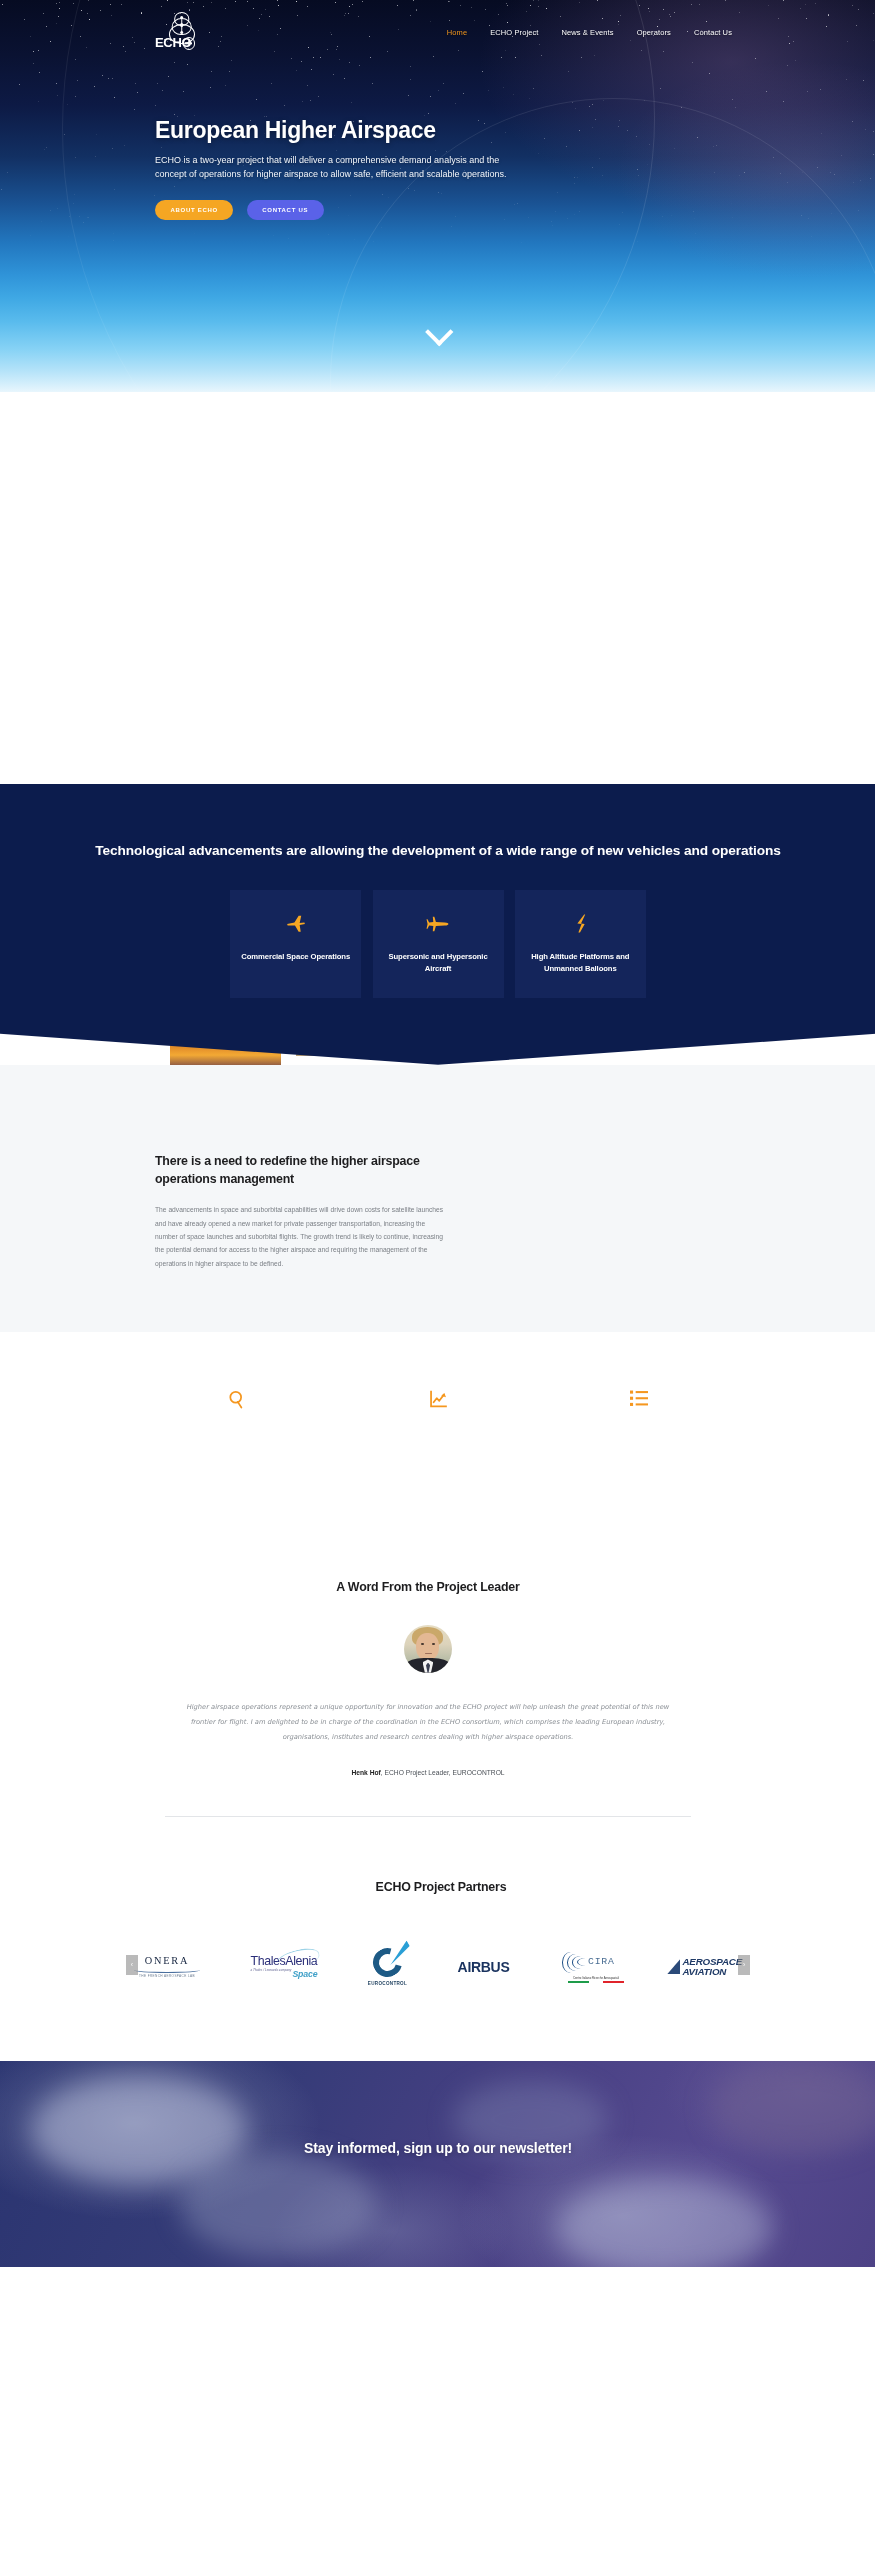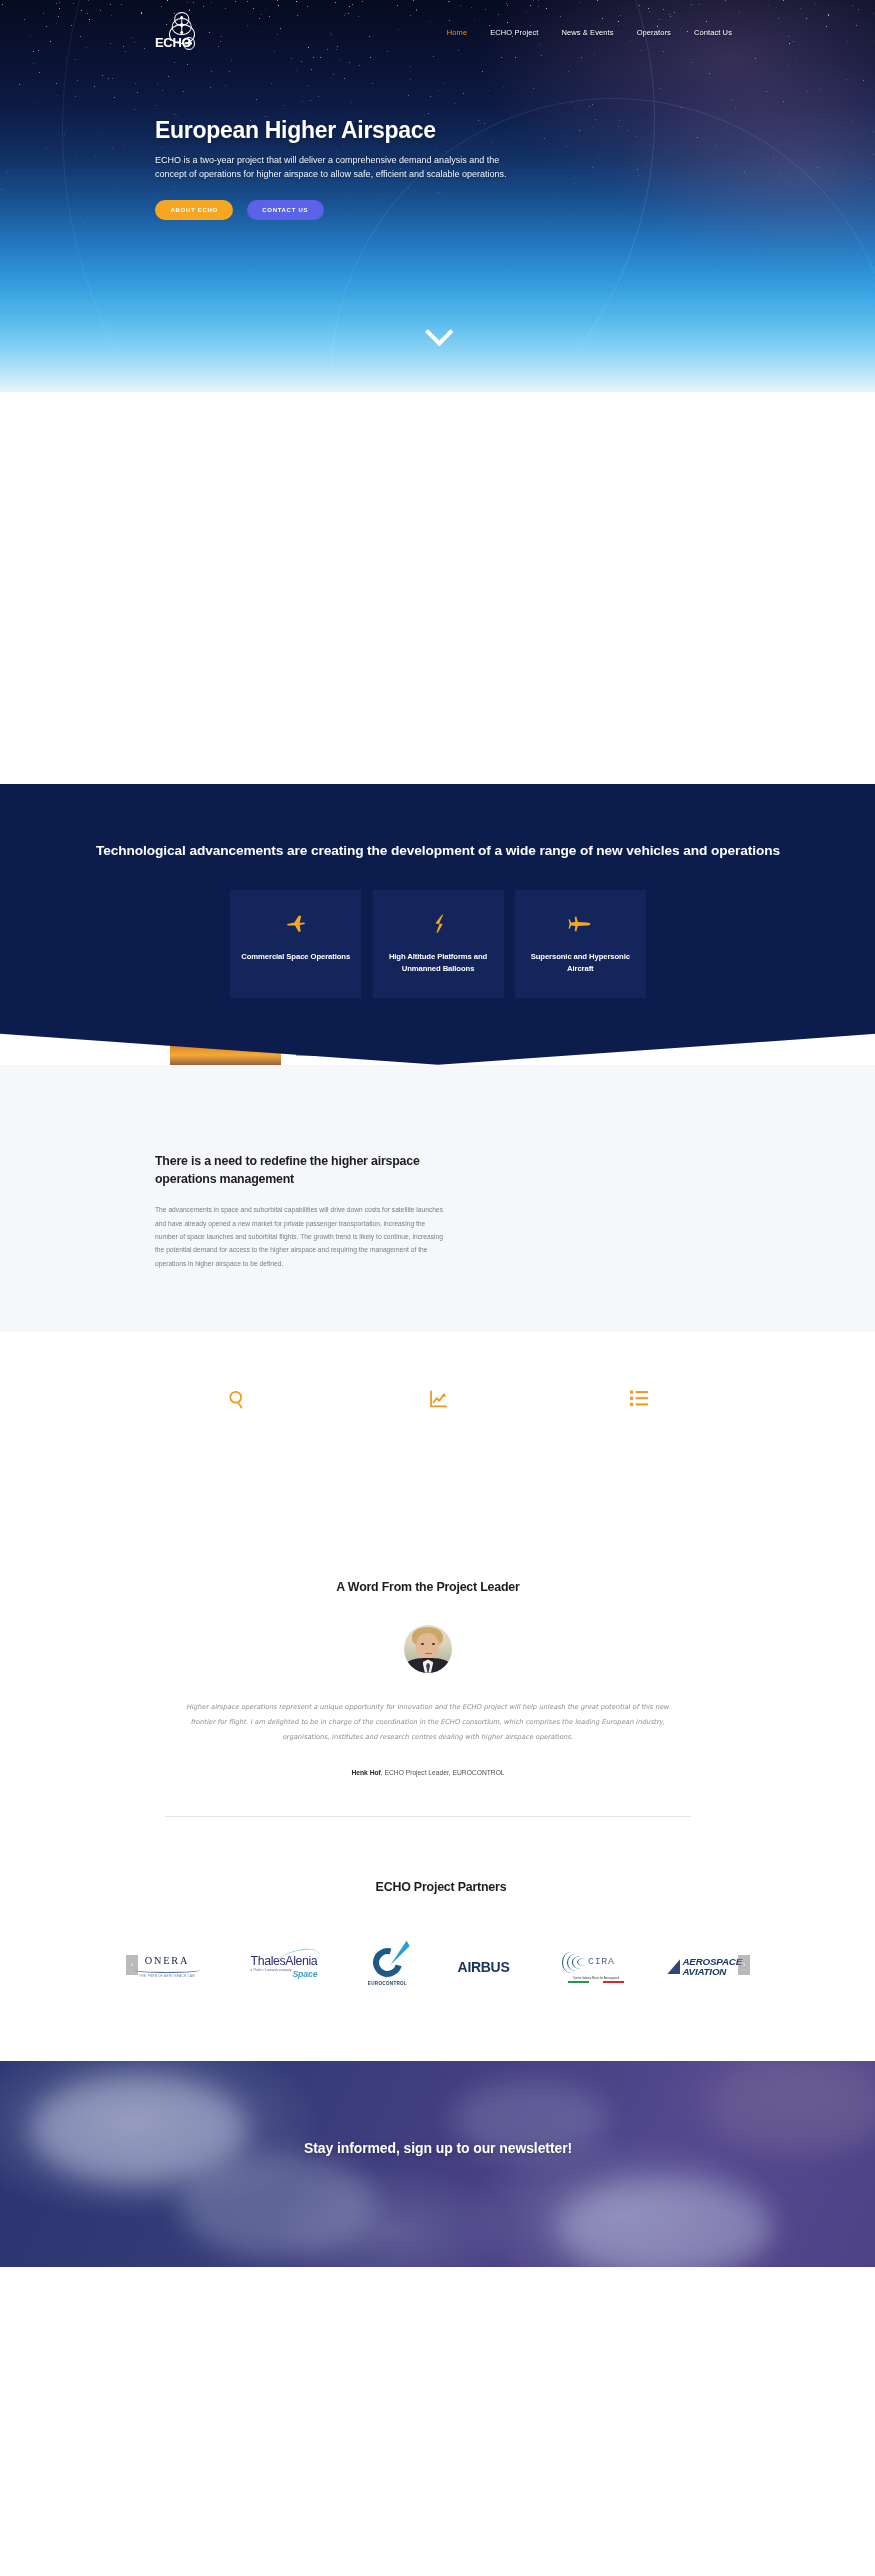--- a/index.html
+++ b/index.html
@@ -810,48 +810,48 @@
 
   <div class="why-copy">
     <div class="why-title">Why higher airspace?</div>
     <div class="why-p">Higher airspace includes the airspace above the level of today’s conventional aircraft operations, but it is no longer an exclusive military and space operations transition zone.</div>
     <div class="why-p">It is an area where operations will be significantly expanded as the result of the emergence of a completely new aviation domain that is creating new business opportunities.</div>
     <div class="why-p">The anticipated operations in the higher airspace represent an emerging market like in the early days of aviation. Over time the provision of rules, procedures and operations management, will be key in supporting new international businesses.</div>
   </div>
 </div>
 
 <div class="tech">
-  <div class="tech-title">Technological advancements are creating the development of a wide range of new vehicles and operations</div>
+  <div class="tech-title">Technological advancements are allowing the development of a wide range of new vehicles and operations</div>
   <div class="cards">
 
     <div class="card">
       <div class="card-icon">
         <svg width="23" height="23" viewBox="0 0 44 44">
             <path d="M6 23 L20 20 L28 7 L33 7 L30 21 L39 20 L40 23 L30 25 L32 38 L28 38 L21 26 L7 26 Z" fill="#f5a623"></path>
           </svg>
       </div>
       <div class="card-label">Commercial Space Operations</div>
     </div>
 
     <div class="card">
       <div class="card-icon">
+        <svg width="24" height="23" viewBox="0 0 46 44">
+            <path d="M16 9 L19 19 L36 20 C41 20 43 22 43 23 C43 24 41 26 36 26 L19 27 L16 37 L13 37 L14 27 L6 26 L3 32 L1 32 L3 23 L1 14 L3 14 L6 20 L14 19 L13 9 Z" fill="#f5a623"></path>
+          </svg>
+      </div>
+      <div class="card-label">Supersonic and Hypersonic Aircraft</div>
+    </div>
+
+    <div class="card">
+      <div class="card-icon">
         <svg width="23" height="23" viewBox="0 0 44 44">
             <path d="M29 5 L16 22 L24 23 L18 39 L21 39 L30 23 L23 22 L31 5 Z" fill="#f5a623"></path>
           </svg>
       </div>
       <div class="card-label">High Altitude Platforms and Unmanned Balloons</div>
-    </div>
-
-    <div class="card">
-      <div class="card-icon">
-        <svg width="24" height="23" viewBox="0 0 46 44">
-            <path d="M16 9 L19 19 L36 20 C41 20 43 22 43 23 C43 24 41 26 36 26 L19 27 L16 37 L13 37 L14 27 L6 26 L3 32 L1 32 L3 23 L1 14 L3 14 L6 20 L14 19 L13 9 Z" fill="#f5a623"></path>
-          </svg>
-      </div>
-      <div class="card-label">Supersonic and Hypersonic Aircraft</div>
     </div>
 
   </div>
 </div>
 
 <div class="redefine">
   <div class="redefine-inner">
     <div class="redefine-title">There is a need to redefine the higher airspace operations management</div>
     <div class="redefine-p">The advancements in space and suborbital capabilities will drive down costs for satellite launches and have already opened a new market for private passenger transportation, increasing the number of space launches and suborbital flights. The growth trend is likely to continue, increasing the potential demand for access to the higher airspace and requiring the management of the operations in higher airspace to be defined.</div>
   </div>

